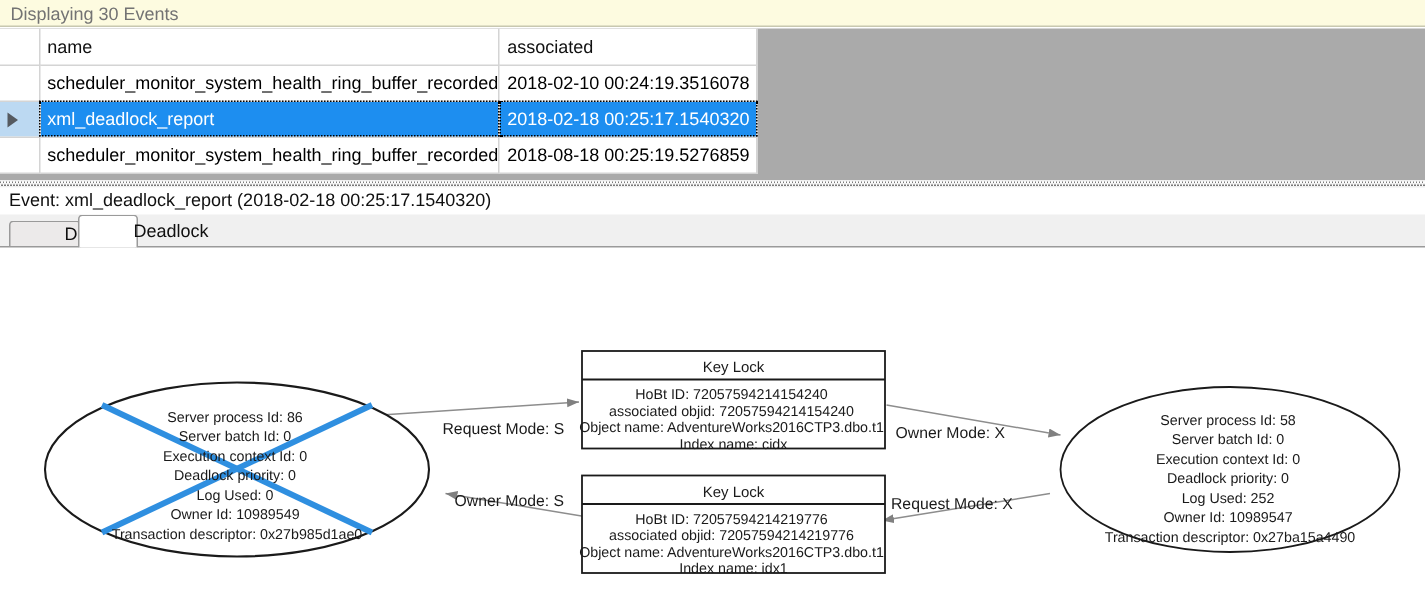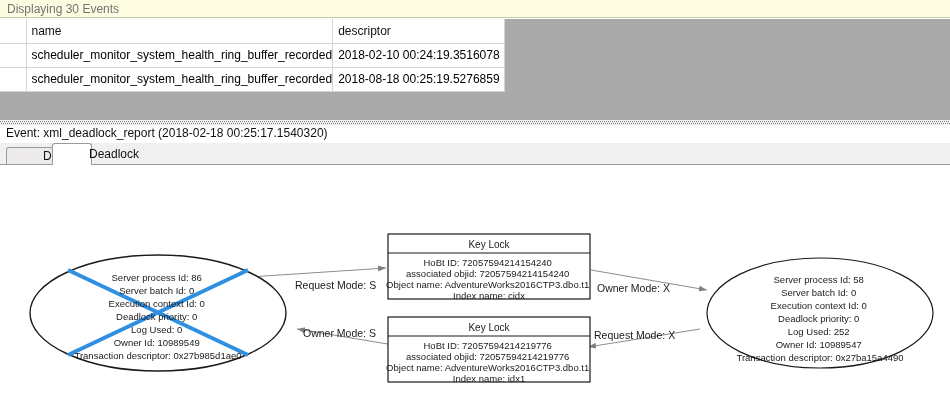--- a/index.html
+++ b/index.html
@@ -184,28 +184,35 @@
 <div id="events-banner">
   <span class="banner-text">Displaying 30 Events</span>
 </div>
 
 <div id="events-grid">
   <table class="grid-table">
     <thead>
       <tr>
         <th class="col-sel"></th>
         <th class="col-name">name</th>
-        <th class="col-ts">descriptor</th>
+        <th class="col-ts">associated</th>
       </tr>
     </thead>
     <tbody>
       <tr>
         <td class="col-sel"></td>
         <td class="col-name cell-data">scheduler_monitor_system_health_ring_buffer_recorded</td>
         <td class="col-ts cell-data">2018-02-10 00:24:19.3516078</td>
+      </tr>
+      <tr class="row-selected">
+        <td class="col-sel">
+          <span class="row-pointer"></span>
+        </td>
+        <td class="col-name cell-data">xml_deadlock_report</td>
+        <td class="col-ts cell-data">2018-02-18 00:25:17.1540320</td>
       </tr>
       <tr>
         <td class="col-sel"></td>
         <td class="col-name cell-data">scheduler_monitor_system_health_ring_buffer_recorded</td>
         <td class="col-ts cell-data">2018-08-18 00:25:19.5276859</td>
       </tr>
     </tbody>
   </table>
 </div>
 

